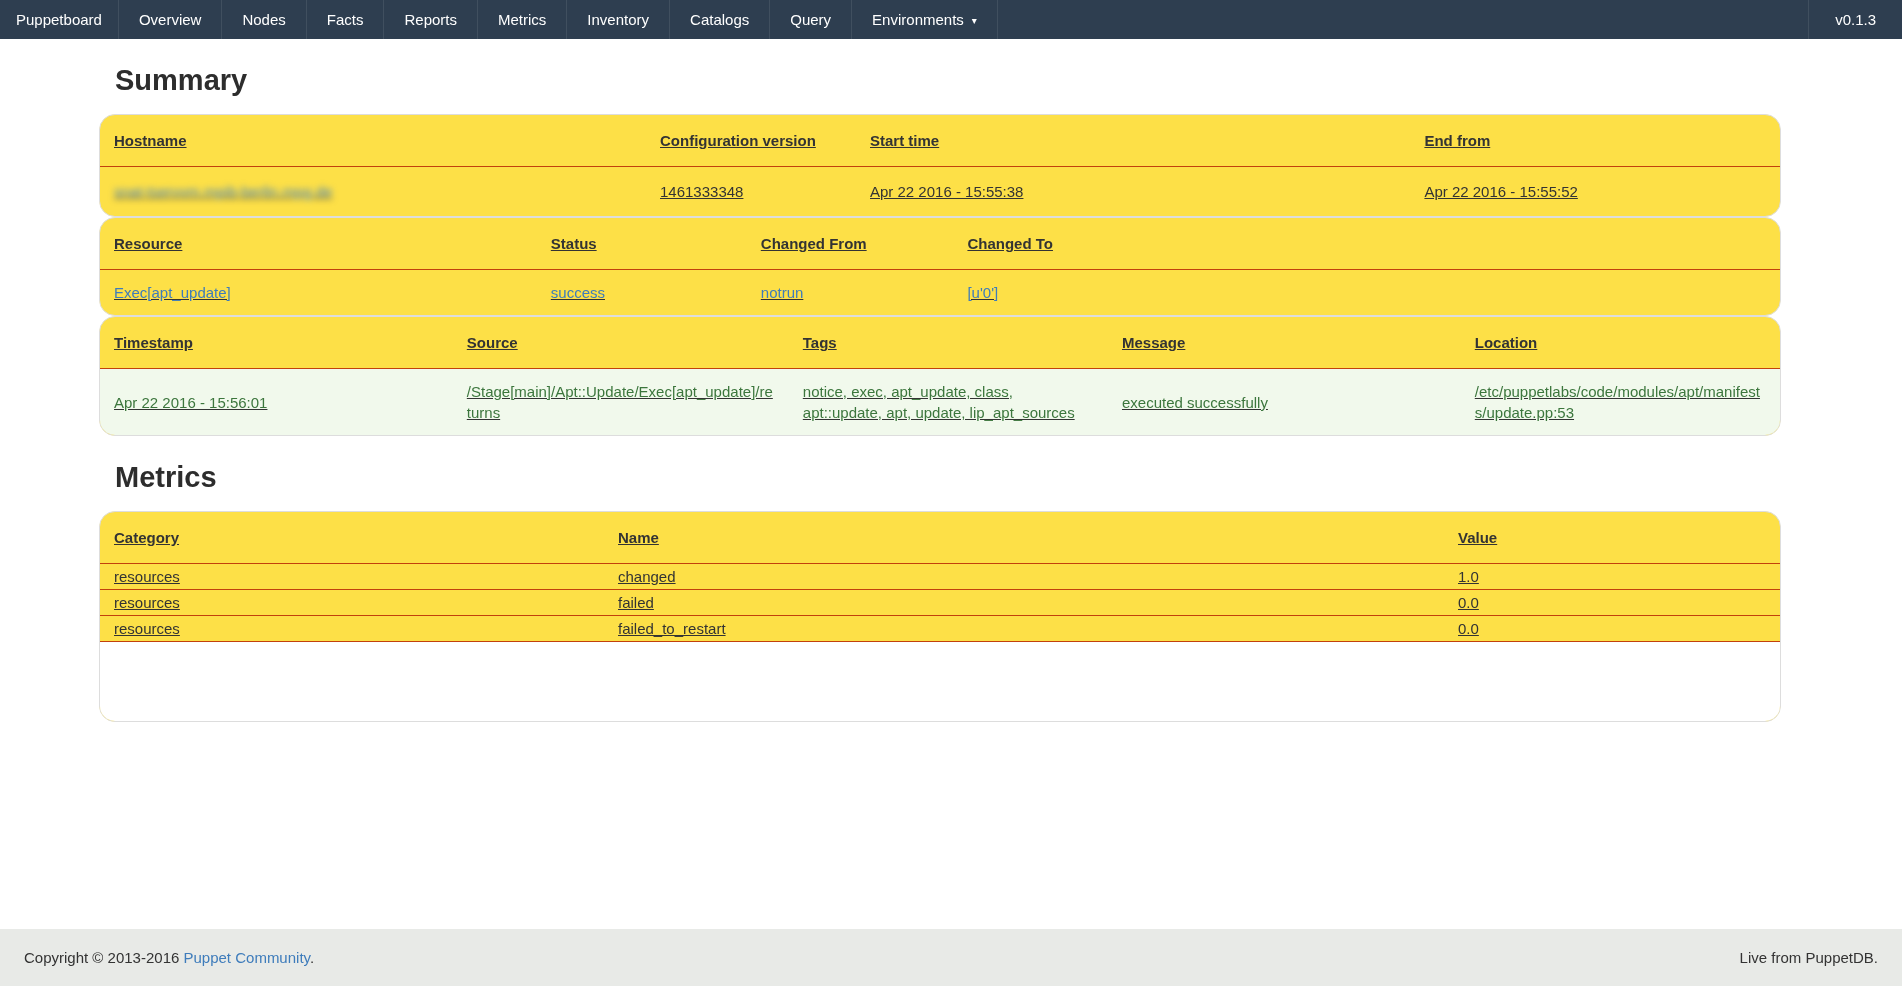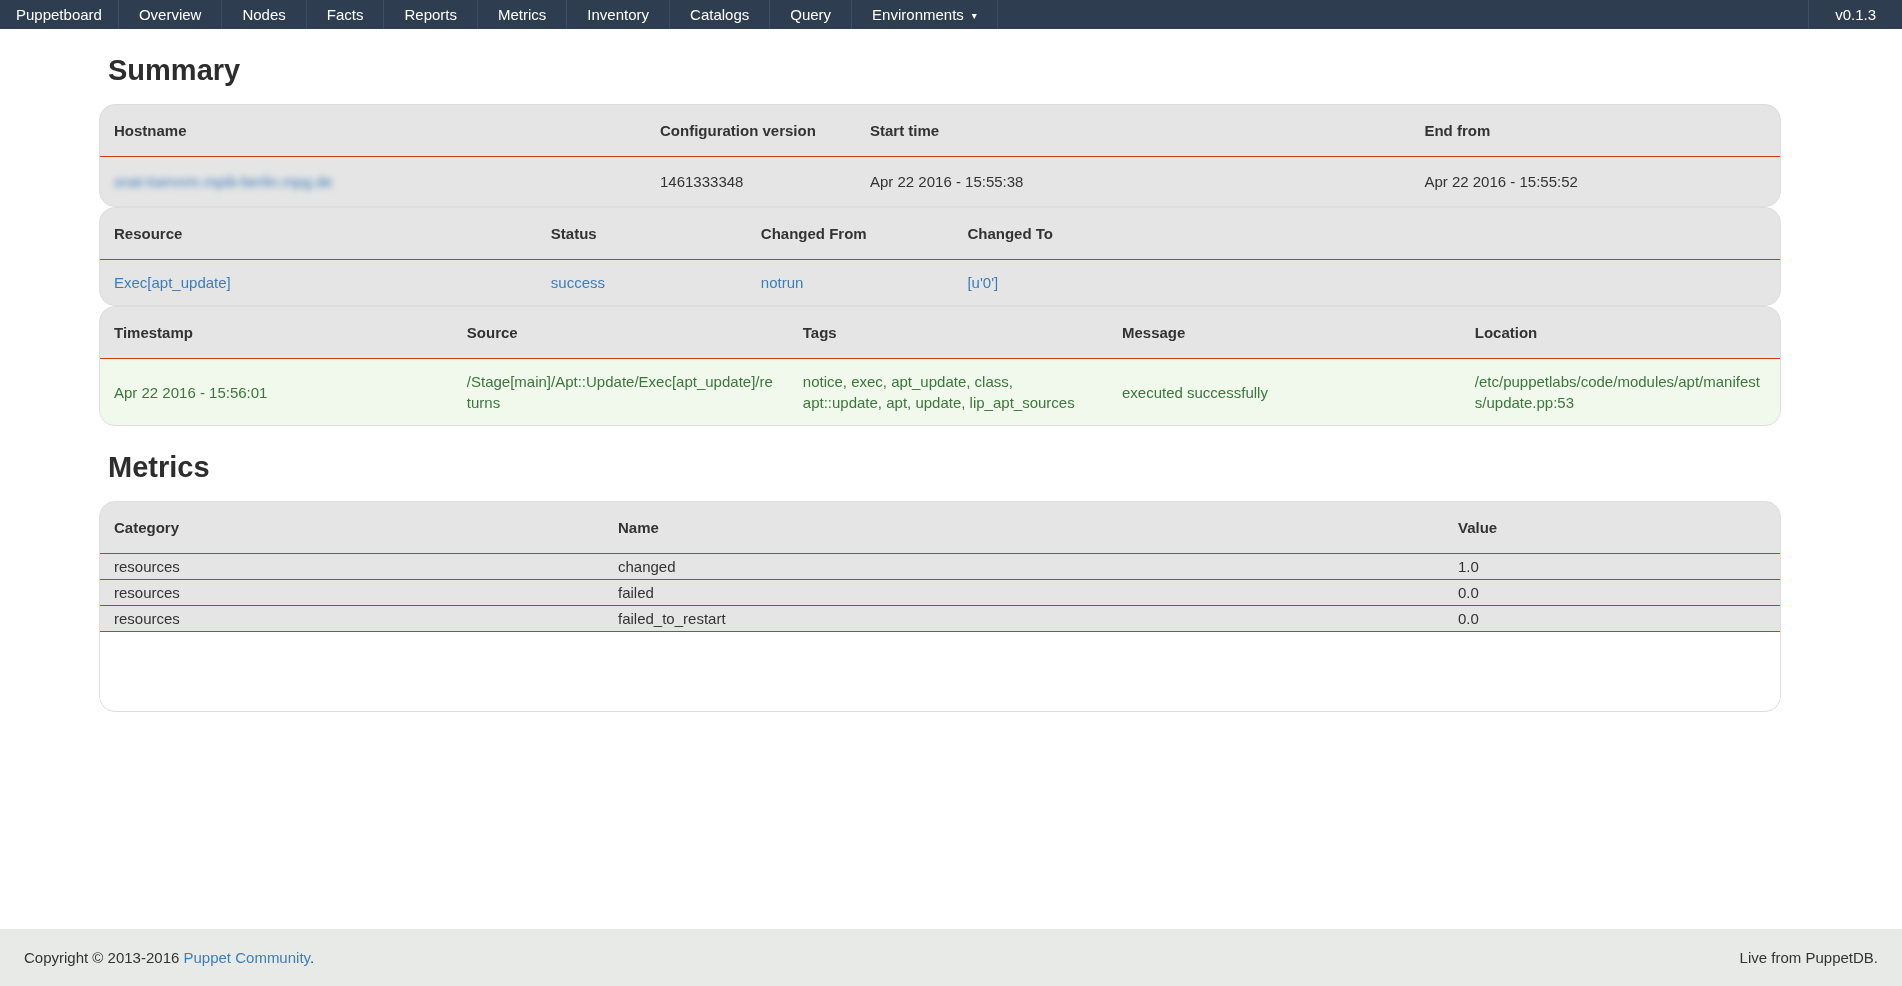--- a/index.html
+++ b/index.html
@@ -1,36 +1,36 @@
 <!DOCTYPE html>
 <html><head>
 <meta charset="utf-8">
 <style>
   * { margin:0; padding:0; box-sizing:border-box; }
   html,body { width:1902px; height:986px; overflow:hidden; background:#fff;
     font-family:"Liberation Sans", sans-serif; color:#333; position:relative; }
 
   
-  .navbar { height:29px; background:#2e3e50; display:flex; align-items:stretch;
+  .navbar { height:39px; background:#2e3e50; display:flex; align-items:stretch;
     font-size:15px; color:#fff; }
   .nav-item { display:flex; align-items:center; padding:0 20px;
     border-right:1px solid rgba(255,255,255,.09); cursor:pointer; white-space:nowrap; }
   .nav-brand { padding:0 16px; }
   .nav-spacer { flex:1; border-right:1px solid rgba(255,255,255,.09); }
   .nav-version { padding:0 26px; border-right:none; cursor:default;text-align:center; }
   .caret { display:inline-block; margin-left:8px; font-size:10px; line-height:1;
     position:relative; top:1px; }
 
   
   .container { margin-left:99px; width:1682px; }
   .section-title { font-size:29px; font-weight:700; color:#2d2d2d;
-    margin:25px 9px 17px; line-height:33px; }
-
-  
-  .panel { border:1px solid #ddd; border-radius:16px; background:#e5e5e5; overflow:hidden; }
+    margin:25px 16px 17px; line-height:33px; }
+
+  
+  .panel { border:1px solid #ddd; border-radius:16px; background:#fde047; overflow:hidden;text-decoration:underline; }
   table { width:100%; border-collapse:separate; border-spacing:0; font-size:15px;
     table-layout:fixed; }
   th, td { text-align:left; vertical-align:middle; line-height:21px;
     overflow-wrap:anywhere; }
   th { font-weight:700; padding:15px 14px; color:#333; }
   td { padding:14px; }
   tbody td { border-top:1px solid #c2410c; }
   .events-table td { padding:12px 14px; }
   .metrics-table td { padding:2px 14px; }
   .logs-table td { padding:12px 14px; }

